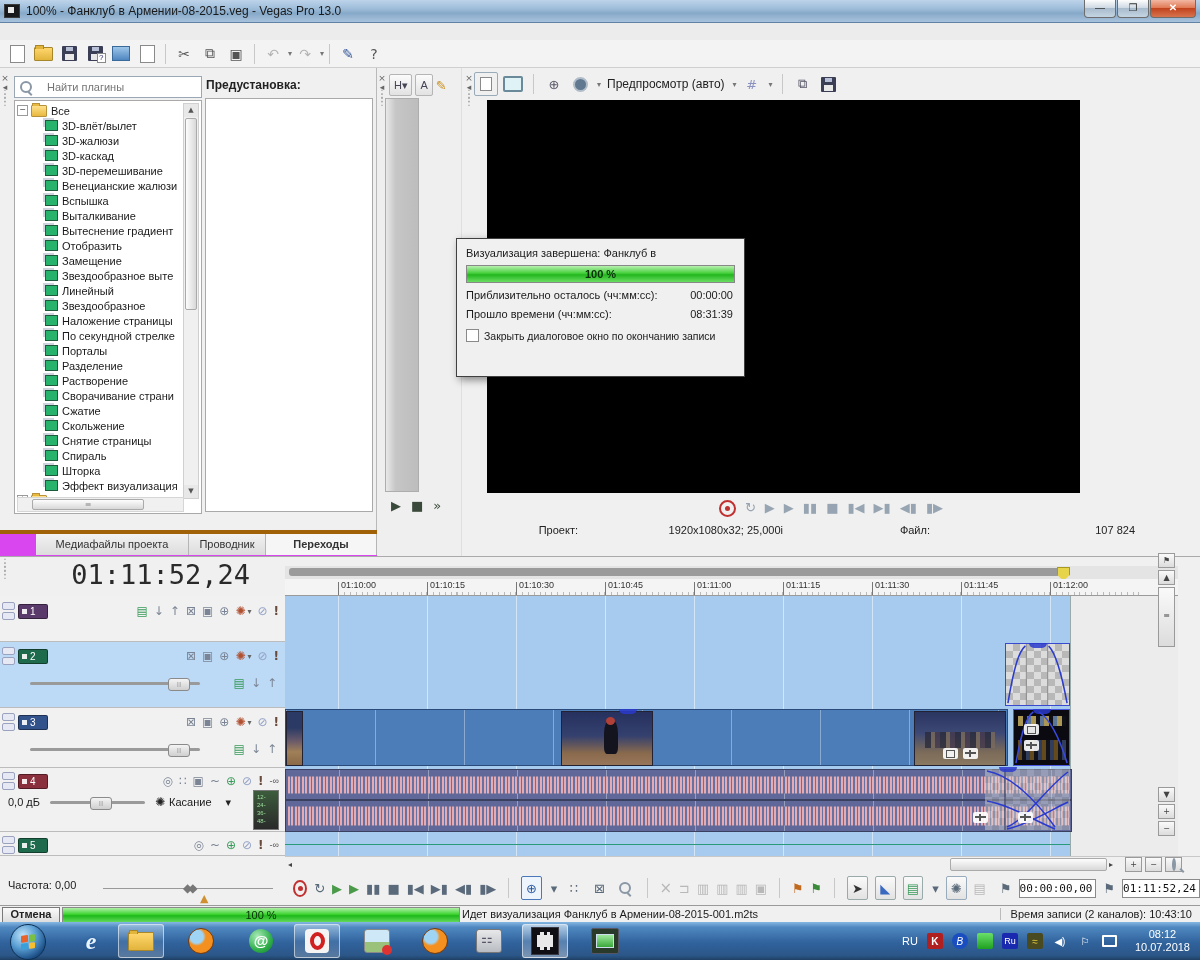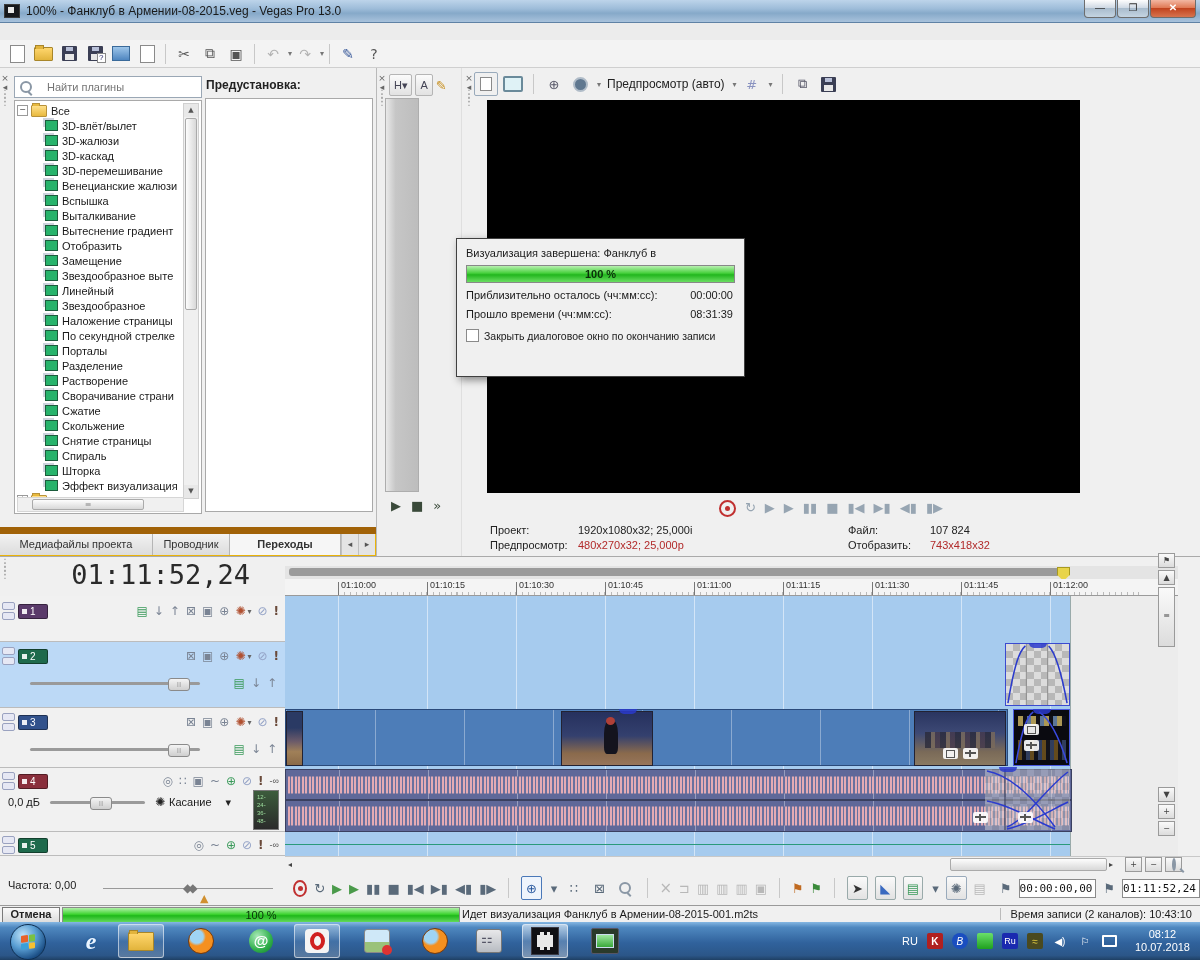--- a/index.html
+++ b/index.html
@@ -63,21 +63,21 @@
   .expander{width:9px;height:9px;border:1px solid #9a9a9a;background:#fff;font-size:8px;line-height:8px;text-align:center;color:#444;margin-right:3px;flex:none;}
   .folder-ic{width:14px;height:10px;background:linear-gradient(#ffe08a,#e8b93e);border:1px solid #b8923a;border-radius:1px;margin-right:4px;position:relative;flex:none;}
   .folder-ic::before{content:"";position:absolute;left:0;top:-3px;width:6px;height:2px;background:#e8b93e;border:1px solid #b8923a;border-bottom:none;}
   .trans-ic{width:11px;height:9px;background:#27b36b;border:1px solid #1c5c3c;margin:0 4px 0 2px;box-shadow:-3px -3px 0 -1px #cfd4de;position:relative;flex:none;}
   .tree-label{font-size:11px;color:#1a1a1a;}
   .vscroll{position:absolute;top:2px;right:2px;width:14px;bottom:14px;background:#f0f0f0;border:1px solid #d0d0d0;}
   .vthumb{position:absolute;left:1px;right:1px;background:linear-gradient(90deg,#fdfdfd,#d8d8d8);border:1px solid #aaa;border-radius:2px;}
   .sarrow{position:absolute;left:0;width:14px;height:13px;font-size:7px;line-height:13px;text-align:center;color:#555;background:#e8e8e8;}
   .hscroll{position:absolute;left:2px;bottom:1px;height:13px;right:17px;background:#f0f0f0;border:1px solid #d6d6d6;}
   .hthumb{position:absolute;top:1px;bottom:1px;background:linear-gradient(#fdfdfd,#d8d8d8);border:1px solid #aaa;border-radius:2px;text-align:center;color:#888;font-size:8px;line-height:10px;}
-  .tabs-row{position:absolute;left:0;bottom:0;width:376px;height:22px;background:#eab308;display:flex;border-top:7px solid #a16207;}
+  .tabs-row{position:absolute;left:0;bottom:0;width:376px;height:22px;background:#d946ef;display:flex;border-top:4px solid #a16207;padding-left:36px;}
   .tab{height:21px;line-height:21px;text-align:center;background:linear-gradient(#f2f2f2,#dcdcdc);border-right:1px solid #b5b5b5;color:#333;}
   .tab.active{background:#f6f6f6;font-weight:bold;}
   .tab-spin{width:16px;height:21px;line-height:21px;text-align:center;background:#e4e4e4;border-left:1px solid #c0c0c0;color:#555;font-size:9px;}
 
   .mid-strip{position:absolute;left:377px;top:0;width:84px;height:488px;background:#efefef;}
   .mini-btn{display:inline-flex;align-items:center;justify-content:center;height:20px;border:1px solid #b5b5b5;
     background:linear-gradient(#fbfbfb,#e2e2e2);border-radius:2px;padding:0 4px;color:#445;font-size:11px;}
   .gray-col{position:absolute;left:8px;top:30px;width:32px;height:392px;background:linear-gradient(90deg,#e9e9e9,#c6c6c6 30%,#bdbdbd);border:1px solid #adadad;}
   .strip-transport{position:absolute;left:14px;top:430px;display:flex;gap:10px;color:#3a4a3a;font-size:13px;}
 
@@ -85,21 +85,21 @@
   .pv-toolbar{position:absolute;left:12px;top:4px;height:24px;display:flex;align-items:center;gap:4px;}
   .pv-btn{min-width:22px;height:22px;display:inline-flex;align-items:center;justify-content:center;color:#556;font-size:13px;border-radius:2px;}
   .pv-mon{width:16px;height:12px;border:2px solid #6a8a9a;border-radius:2px;background:#dff2f6;}
   .pv-circle{width:11px;height:11px;border-radius:50%;background:#607890;border:2px solid #b0bcc8;}
   .pv-label{font-size:12px;color:#222;margin:0 2px;}
   .pv-screen{position:absolute;left:25px;top:32px;width:593px;height:393px;background:#000;}
   .pv-transport{position:absolute;left:0;top:432px;width:738px;display:flex;justify-content:center;gap:9px;}
   .pv-transport .icn{color:#97a5b2;font-size:13px;}
   .rec-ring{width:13px;height:13px;border:2px solid #c03030;border-radius:50%;display:inline-flex;align-items:center;justify-content:center;}
   .rec-ring i{width:5px;height:5px;background:#c03030;border-radius:50%;}
-  .pv-stats{position:absolute;left:28px;top:456px;width:700px;font-size:11px;}
+  .pv-stats{position:absolute;left:28px;top:456px;width:700px;font-size:11px;text-align:right;}
   .pv-stats .row{display:flex;height:15px;}
   .pv-stats .lab{width:88px;color:#222;}
   .pv-stats .val{width:205px;color:#222;}
   .pv-stats .lab2{width:82px;color:#222;margin-left:65px;}
   .red{color:#b22a2a !important;}
 
   
   .dialog{position:absolute;left:456px;top:238px;width:287px;height:137px;background:#f0f0f0;
     border:1px solid #404040;box-shadow:3px 3px 8px rgba(0,0,0,.45);z-index:60;}
   .dlg-title{position:absolute;left:9px;top:8px;font-size:11px;color:#1a1a1a;}
@@ -573,26 +573,20 @@
         <span class="icn">◀▮</span>
         <span class="icn">▮▶</span>
       </div>
       <div class="pv-stats">
         <div class="row">
           <span class="lab">Проект:</span>
           <span class="val">1920x1080x32; 25,000i</span>
           <span class="lab2">Файл:</span>
           <span class="val">107 824</span>
         </div>
-        <div class="row">
-          <span class="lab">Предпросмотр:</span>
-          <span class="val red">480x270x32; 25,000p</span>
-          <span class="lab2">Отобразить:</span>
-          <span class="val red">743x418x32</span>
-        </div>
       </div>
     </div>
   </div>
 
   <div class="dialog">
     <div class="dlg-title">Визуализация завершена: Фанклуб в</div>
     <div class="dlg-progress">100 %</div>
     <div class="dlg-row" style="top:50px;">
       <span>Приблизительно осталось (чч:мм:сс):</span>
       <span>00:00:00</span>

